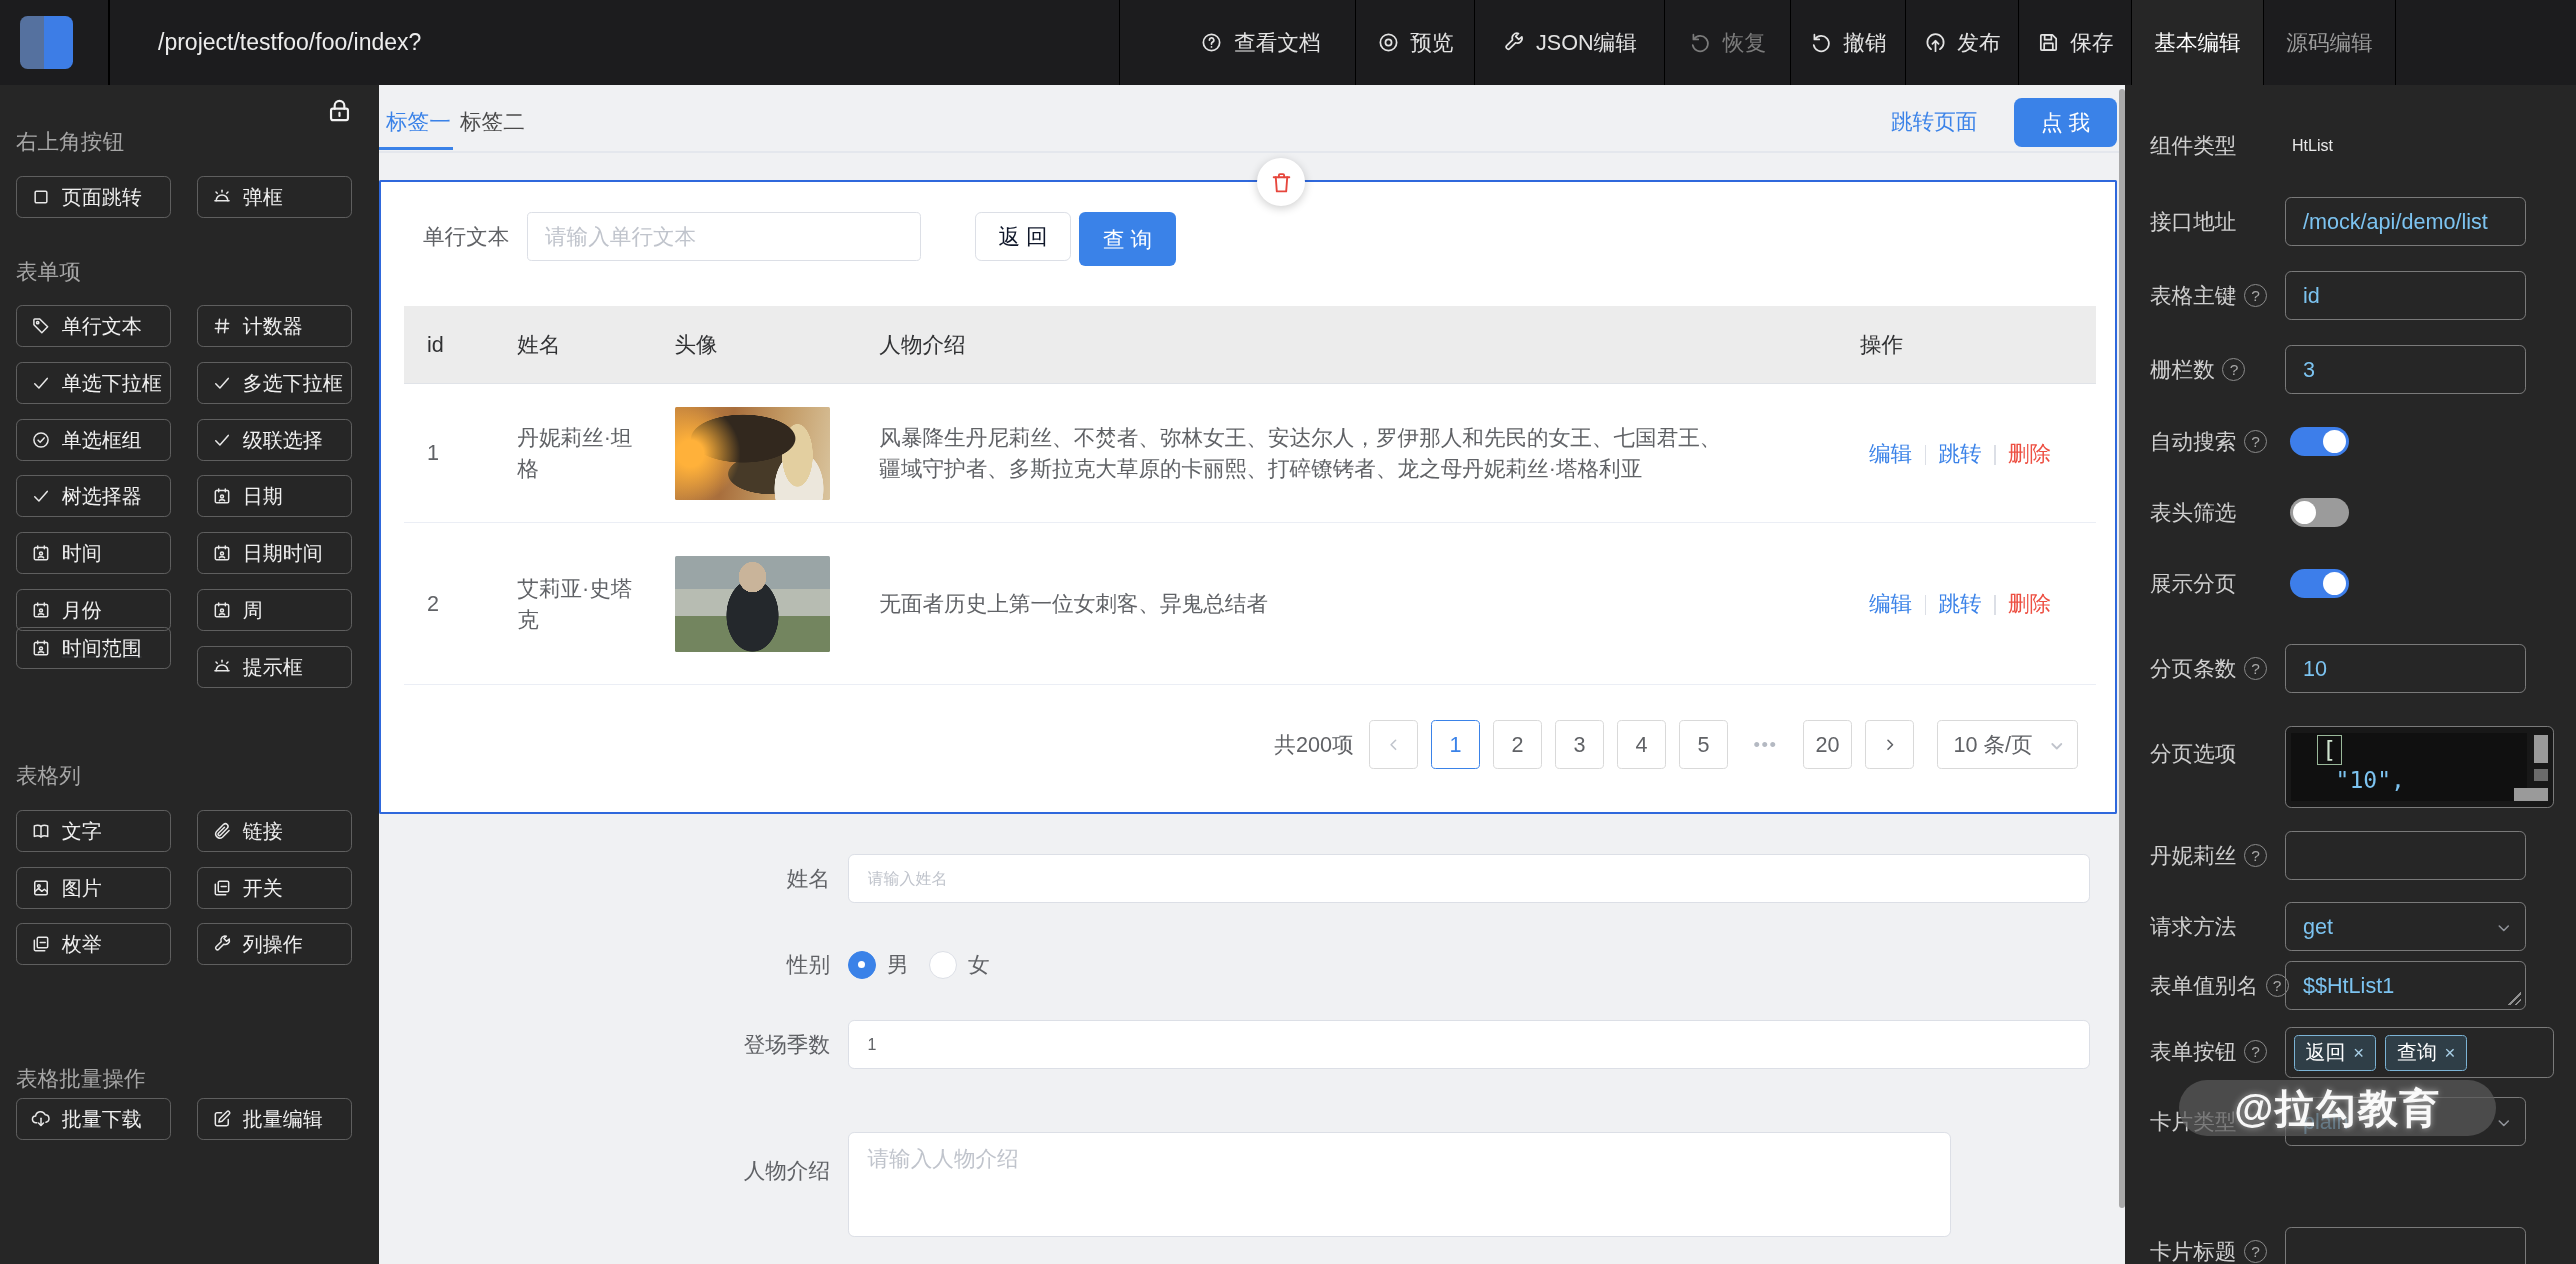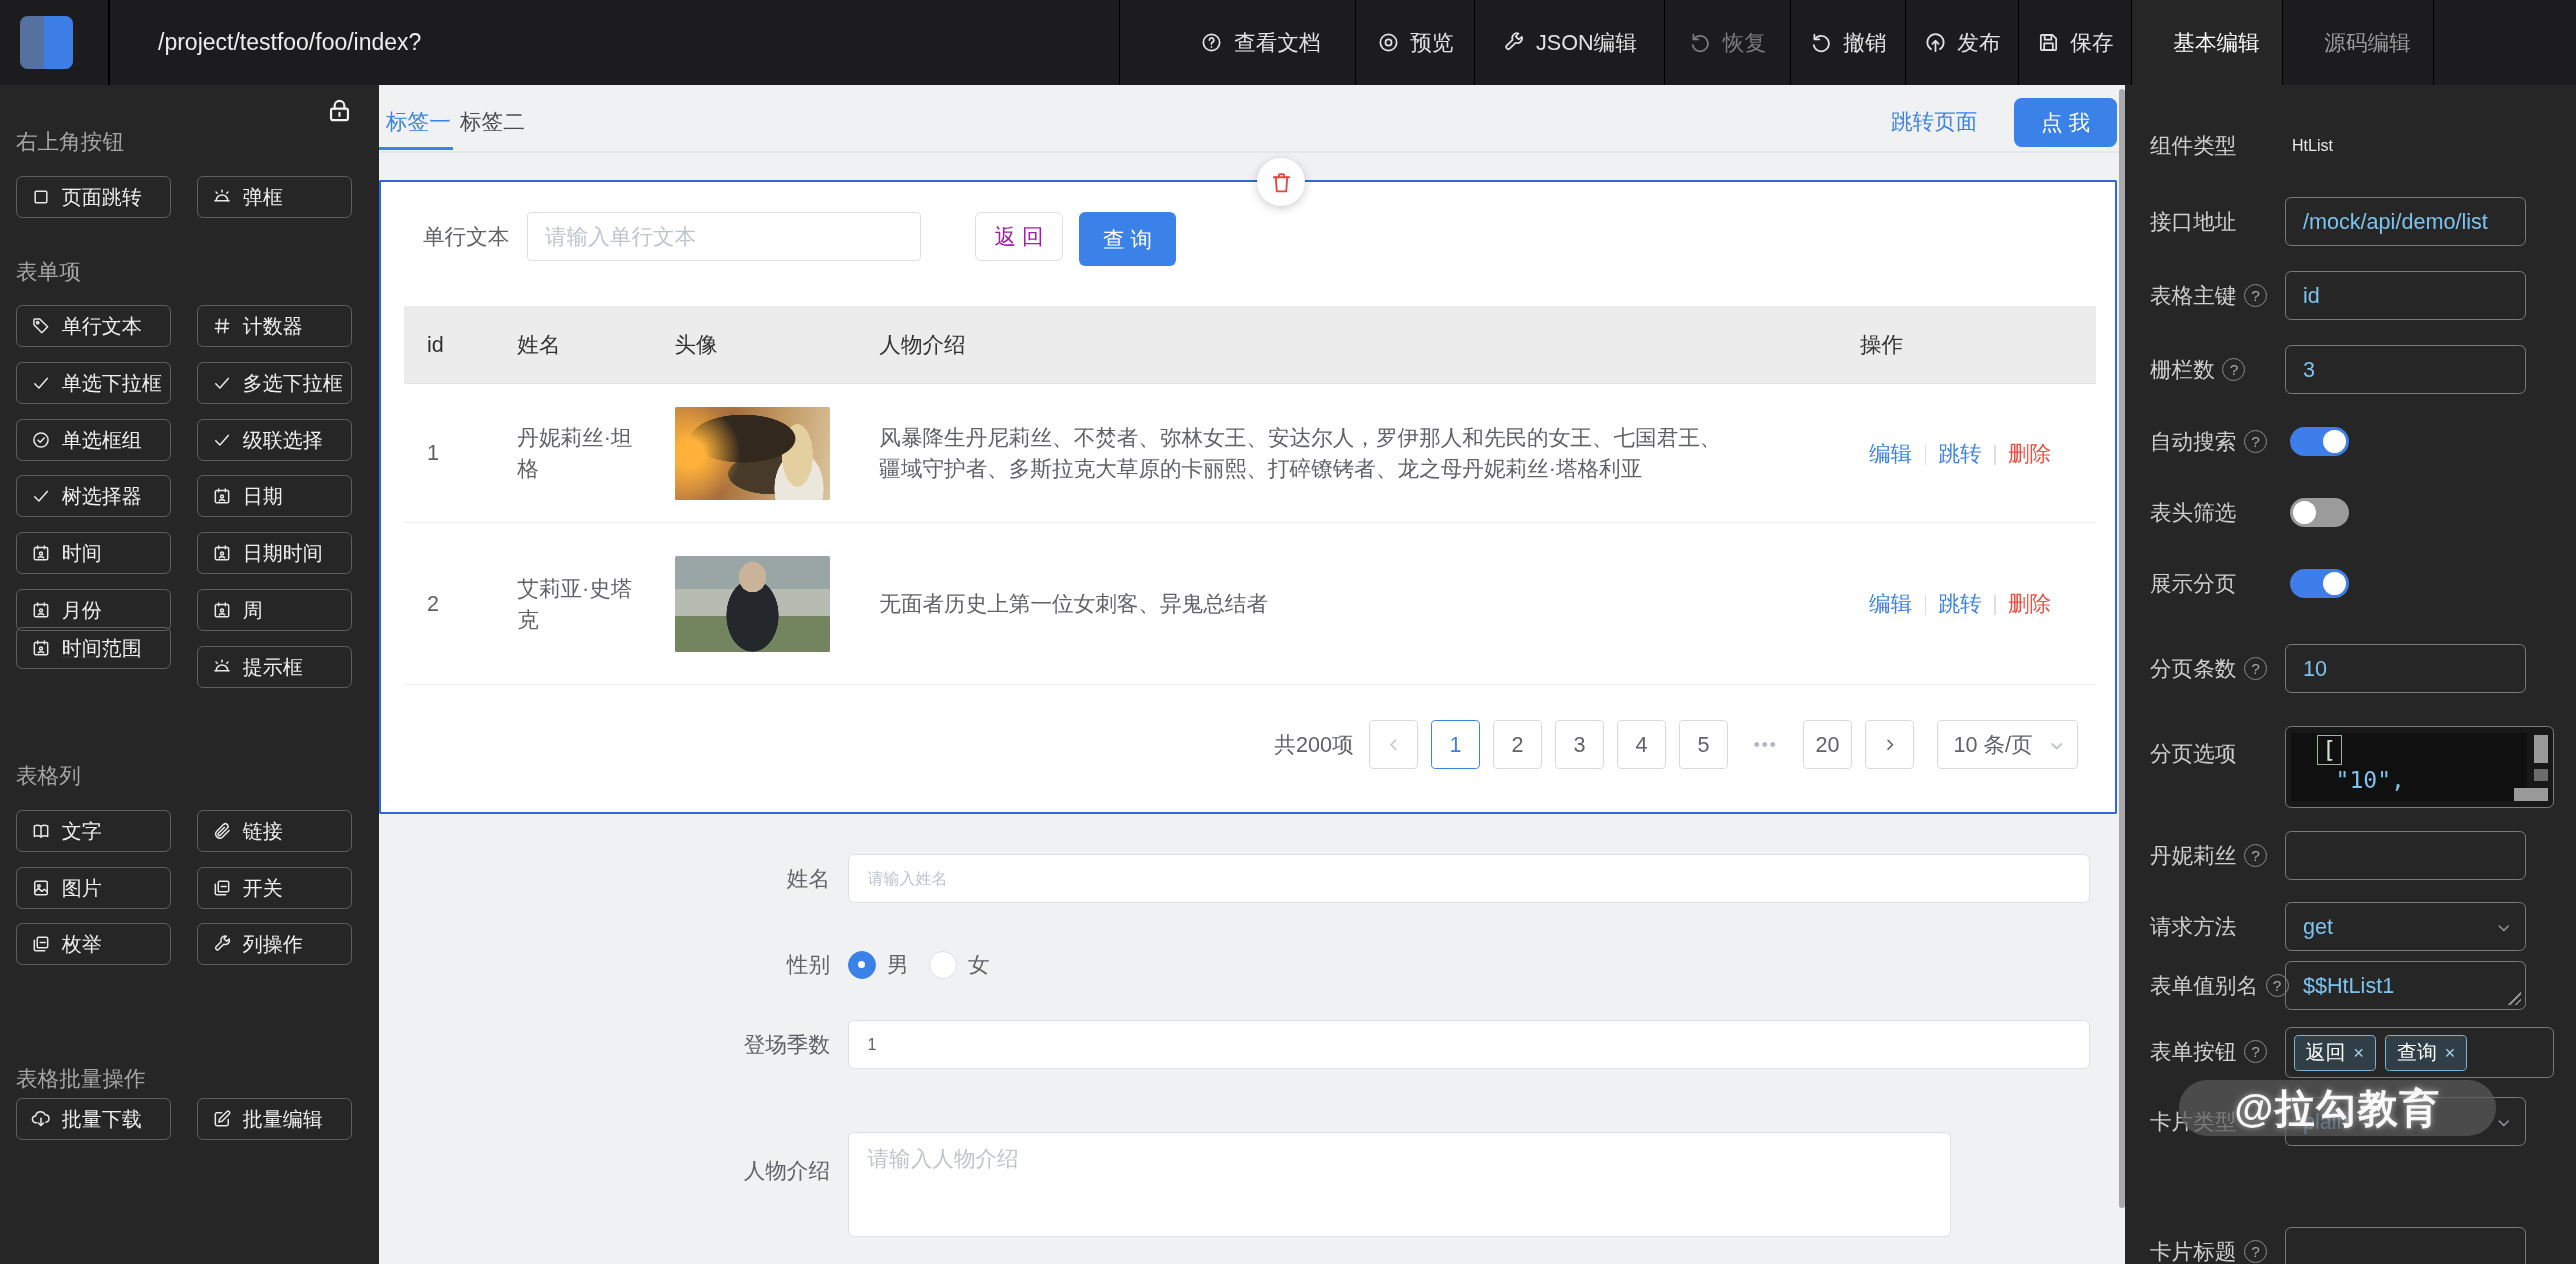--- a/index.html
+++ b/index.html
@@ -12,21 +12,21 @@
   #logo{position:absolute;left:20px;top:16px;width:53px;height:53px;border-radius:7.7px;
         background:linear-gradient(90deg,#55719f 0 45%,#3d7de6 45% 100%);}
   #logo-divider{position:absolute;left:108px;top:0;width:1.5px;height:85px;background:#000;}
   #tb-path{position:absolute;left:158px;top:0;height:85px;line-height:85px;font-size:23px;color:#ededed;}
   #tb-buttons{position:absolute;left:1119px;top:0;height:85px;display:flex;}
   .tb-btn{height:85px;display:flex;align-items:center;justify-content:center;gap:10.8px;
           border-left:1.5px solid #000;color:#e3e3e3;font-size:21.6px;cursor:pointer;}
   .tb-btn .ic{width:23px;height:23px;}
   .tb-btn.disabled{color:#7b7b7b;}
   .tb-tab{height:85px;display:flex;align-items:center;justify-content:center;
-          border-left:1.5px solid #000;font-size:21.6px;color:#9c9c9c;cursor:pointer;padding-left:19px;}
+          border-left:1.5px solid #000;font-size:21.6px;color:#9c9c9c;cursor:pointer;}
   .tb-tab.active{background:#262626;color:#ffffff;}
   .tb-tab:last-child{border-right:1.5px solid #000;}
 
   
   #sidebar{position:absolute;left:0;top:85px;width:379px;height:1179px;background:#262626;}
   #lock{position:absolute;left:325px;top:10.8px;width:29px;height:34px;color:#f2f2f2;cursor:pointer;}
   .sb-title{position:absolute;left:16px;font-size:21.6px;color:#a6a6a6;height:28px;line-height:28px;}
   .sb-btn{position:absolute;top:0;width:155px;height:42px;box-sizing:border-box;border:1.5px solid #5f5f5f;
           border-radius:6.2px;display:flex;align-items:center;gap:10.8px;padding-left:14px;cursor:pointer;}
   .sb-btn.c1{left:16px;} .sb-btn.c2{left:197px;}
@@ -49,22 +49,22 @@
          background:#fff;border:2.3px solid #2f68dc;border-radius:1.5px;}
   #delete-btn{position:absolute;left:1257px;top:158px;width:48px;height:48px;border-radius:50%;background:#fff;
               box-shadow:0 2.3px 9.3px rgba(0,0,0,.2);display:flex;align-items:center;justify-content:center;
               color:#e6463c;cursor:pointer;z-index:6;}
   #delete-btn svg{width:25px;height:25px;}
   #search-label{position:absolute;left:42px;top:30px;height:49px;line-height:49px;font-size:21.6px;color:#606266;}
   #search-input{position:absolute;left:146px;top:30px;width:394px;height:49px;box-sizing:border-box;
                 border:1.5px solid #dcdfe6;border-radius:4.6px;font-size:21.6px;padding:0 17px;color:#606266;outline:none;
                 font-family:inherit;background:#fff;}
   #search-input::placeholder{color:#c0c4cc;}
-  #back-btn{position:absolute;left:594px;top:30px;width:88px;height:49px;box-sizing:border-box;border:1.5px solid #dcdfe6;
-            border-radius:6.2px;background:#fff;font-size:21.6px;color:#a21caf;display:flex;align-items:center;justify-content:center;cursor:pointer;}
+  #back-btn{position:absolute;left:594px;top:30px;width:96px;height:49px;box-sizing:border-box;border:1.5px solid #dcdfe6;
+            border-radius:6.2px;background:#fff;font-size:21.6px;color:#0f172a;display:flex;align-items:center;justify-content:center;cursor:pointer;}
   #query-btn{position:absolute;left:698px;top:30px;width:97px;height:54px;border-radius:6.2px;background:#3a82e8;
              font-size:21.6px;color:#fff;display:flex;align-items:center;justify-content:center;cursor:pointer;}
 
   
   #table{position:absolute;left:23px;top:124px;width:1692px;}
   .t-row{display:grid;grid-template-columns:104px 165px 204px 960px 259px;align-items:center;}
   #t-head{height:77px;background:#ececec;border-bottom:1.5px solid #e0e3e8;font-size:21.6px;color:#303133;}
   .t-body-row{border-bottom:1.5px solid #ebeef5;font-size:21.6px;color:#606266;}
   .cell{box-sizing:border-box;}
   .c-id{padding-left:23px;} .c-name{padding-left:9.3px;} .c-avatar{padding-left:1.5px;} .c-intro{padding-left:2.3px;} .c-ops{padding-left:32px;}

